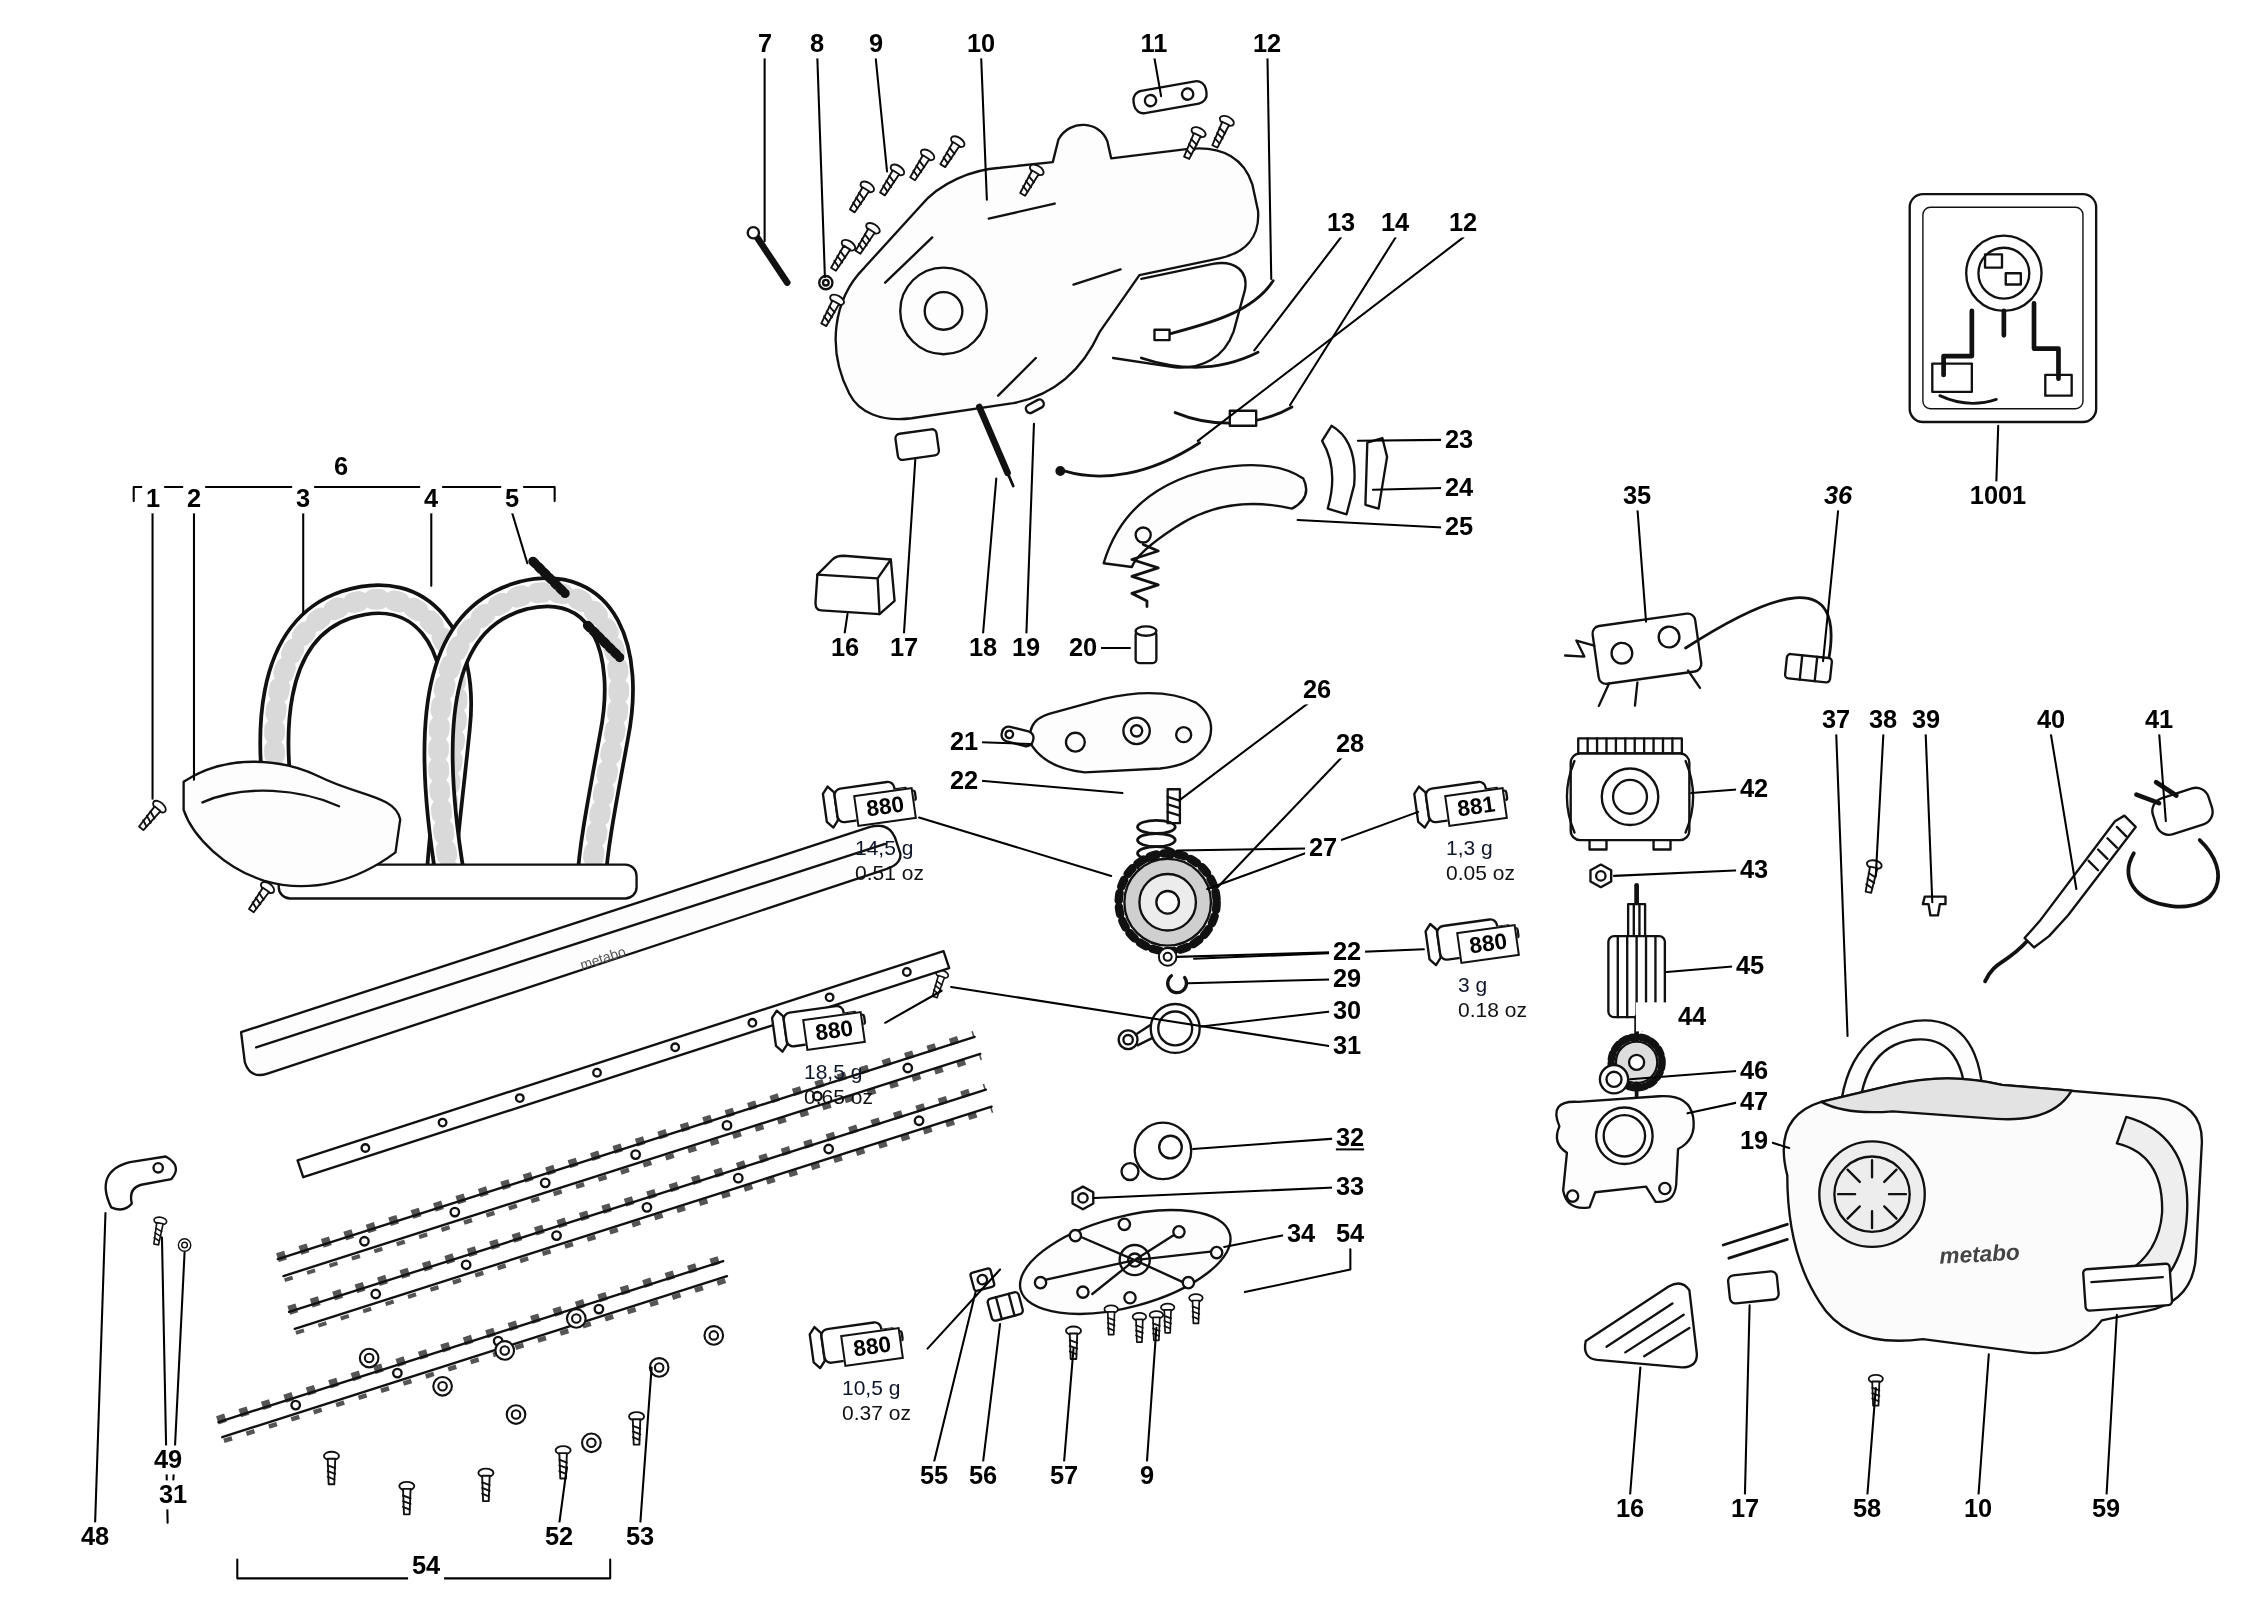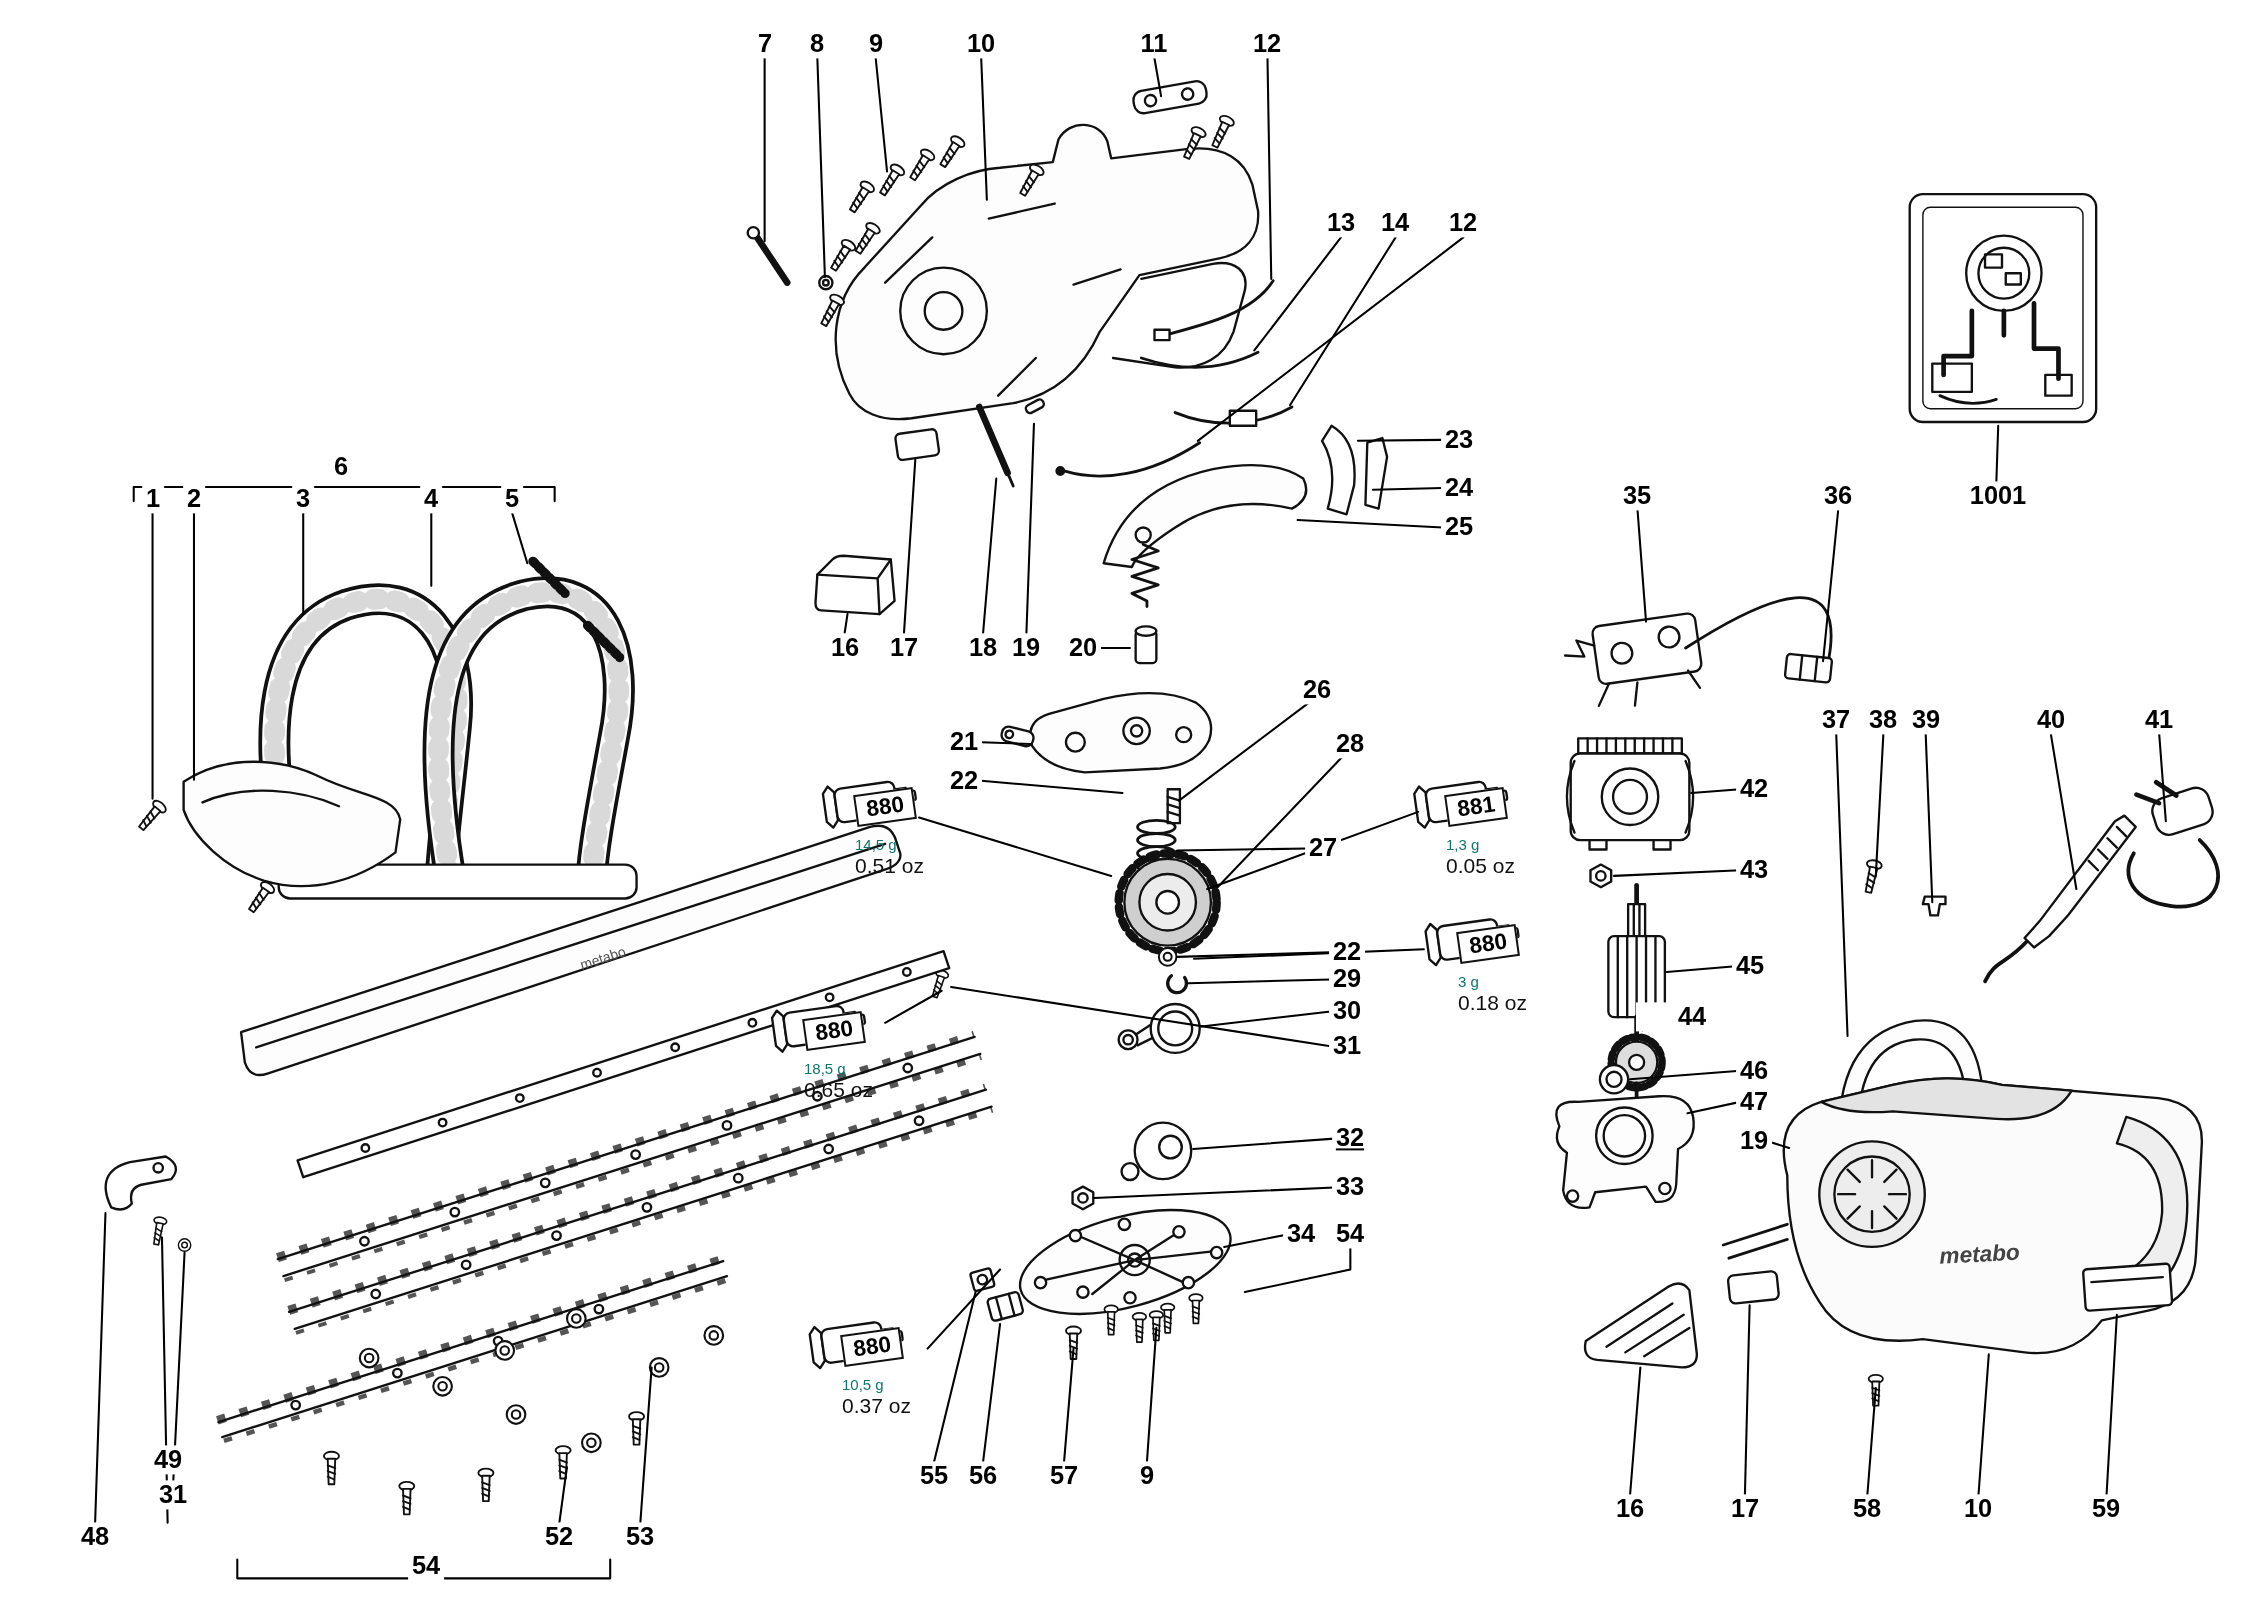--- a/index.html
+++ b/index.html
@@ -5,21 +5,21 @@
   html,body{margin:0;padding:0;background:#fff;}
   .stage{position:relative;width:2260px;height:1619px;background:#fff;
          font-family:"Liberation Sans",sans-serif;overflow:hidden;}
   .stage svg{position:absolute;left:0;top:0;}
   .callout{position:absolute;transform:translate(-50%,-50%);font-weight:bold;
            font-size:25.4px;color:#000;background:#fff;padding:0 3.8px;line-height:1.15;
            white-space:nowrap;}
   .tube{position:absolute;width:132px;}
   .tube-num{display:inline-block;border:2.8px solid #111;background:#fff;padding:0.9px 9.4px;
             font-weight:bold;font-size:22.6px;color:#000;transform:rotate(-8deg);}
-  .tube-g{display:block;font-size:15px;color:#0f766e;margin-top:13px;}
+  .tube-g{display:block;font-size:21px;color:#0f172a;margin-top:13px;}
   .tube-oz{display:block;font-size:21px;color:#111;margin-top:0.9px;}
 </style>
 </head>
 <body>
 
 <div class="stage">
 
 <svg width="2260" height="1619" viewBox="0 0 2400 1719" stroke="#111" fill="none" stroke-width="2.5" stroke-linejoin="round" stroke-linecap="round">
   <defs>
     <g id="screw" stroke="#111" fill="#fff" stroke-width="2">
@@ -511,21 +511,21 @@
       <span class="callout" style="left: 981px; top: 44px;">10</span>
       <span class="callout" style="left: 1154px; top: 44px;">11</span>
       <span class="callout" style="left: 1267px; top: 44px;">12</span>
       <span class="callout" style="left: 1341px; top: 223px;">13</span>
       <span class="callout" style="left: 1395px; top: 223px;">14</span>
       <span class="callout" style="left: 1463px; top: 223px;">12</span>
       <span class="callout" style="left: 1459px; top: 440px;">23</span>
       <span class="callout" style="left: 1459px; top: 488px;">24</span>
       <span class="callout" style="left: 1459px; top: 527px;">25</span>
       <span class="callout" style="left: 1637px; top: 496px;">35</span>
-      <span class="callout" style="left: 1838px; top: 496px;">36</span>
+      <span class="callout" style="left: 1838px; top: 496px; font-style: italic;">36</span>
       <span class="callout" style="left: 1998px; top: 496px;">1001</span>
       <span class="callout" style="left: 341px; top: 467px;">6</span>
       <span class="callout" style="left: 153px; top: 499px;">1</span>
       <span class="callout" style="left: 194px; top: 499px;">2</span>
       <span class="callout" style="left: 303px; top: 499px;">3</span>
       <span class="callout" style="left: 431px; top: 499px;">4</span>
       <span class="callout" style="left: 512px; top: 499px;">5</span>
       <span class="callout" style="left: 845px; top: 648px;">16</span>
       <span class="callout" style="left: 904px; top: 648px;">17</span>
       <span class="callout" style="left: 983px; top: 648px;">18</span>

